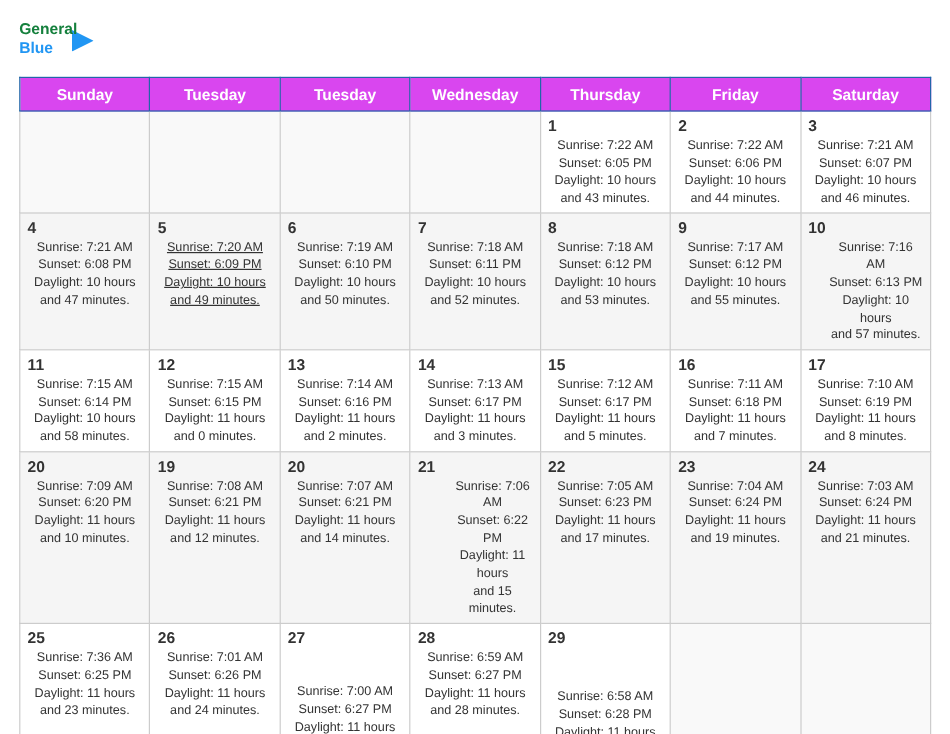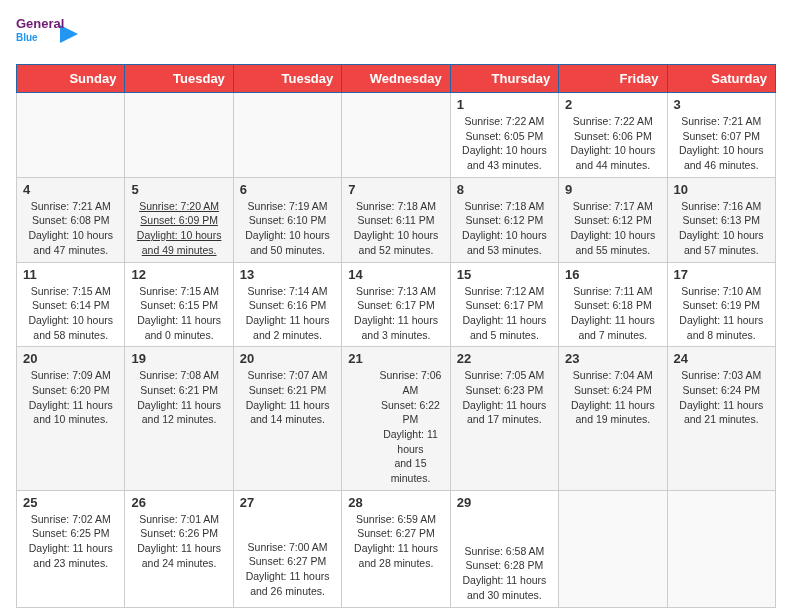--- a/index.html
+++ b/index.html
@@ -33,26 +33,26 @@
       font-size: 16px;
       font-weight: normal;
       color: #555;
     }
     .calendar {
       width: 100%;
       border-collapse: collapse;
       border: 1px solid #ccc;
     }
     .calendar th {
-      background: #ef4444;
+      background: #d946ef;
       color: #fff;
       font-size: 13px;
       font-weight: bold;
       padding: 6px 8px;
-      text-align: right;
+      text-align: center;
       border: 1px solid #2266a8;
     }
     .calendar td {
       vertical-align: top;
       border: 1px solid #ccc;
       padding: 4px 6px;
       width: calc(100% / 7);
       min-height: 90px;
       font-size: 11px;
       color: #333;
@@ -80,22 +80,22 @@
       background: #f9f9f9 !important;
     }
   </style>
 </head>
 <body>
 
 <div class="header">
   <div class="logo">
   <div style="display:flex;align-items:center;gap:2px;">
     <div style="position:relative;width:42px;height:36px;">
-      <div style="font-size:13px;font-weight:bold;color:#701a75;line-height:1.2;">General</div>
-      <div style="font-size:10px;font-weight:bold;color:#2196F3;line-height:1.2;">Blue</div>
+      <div style="font-size:13px;font-weight:bold;color:#15803d;line-height:1.2;">General</div>
+      <div style="font-size:13px;font-weight:bold;color:#2196F3;line-height:1.2;">Blue</div>
     </div>
     <svg width="18" height="18" viewBox="0 0 18 18">
       <polygon points="0,0 18,9 0,18" fill="#2196F3"></polygon>
     </svg>
   </div>
 </div>
   <div class="title-block">
     <h1></h1>
     <h2></h2>
   </div>
@@ -179,21 +179,21 @@
         </td>
         <td>
           <span class="day-number">9</span>
           <div class="cell-content" style="white-space: pre-line;">Sunrise: 7:17 AM
 Sunset: 6:12 PM
 Daylight: 10 hours
 and 55 minutes.</div>
         </td>
         <td>
           <span class="day-number">10</span>
-          <div class="cell-content" style="white-space: pre-line;">Sunrise: 7:16 AM
+          <div class="cell-content" style="white-space: pre-line; margin-left: 17px;">Sunrise: 7:16 AM
 Sunset: 6:13 PM
 Daylight: 10 hours
 and 57 minutes.</div>
         </td>
       </tr>
       <tr>
         <td>
           <span class="day-number">11</span>
           <div class="cell-content" style="white-space: pre-line;">Sunrise: 7:15 AM
 Sunset: 6:14 PM
@@ -290,21 +290,21 @@
           <span class="day-number">24</span>
           <div class="cell-content" style="white-space: pre-line;">Sunrise: 7:03 AM
 Sunset: 6:24 PM
 Daylight: 11 hours
 and 21 minutes.</div>
         </td>
       </tr>
       <tr>
         <td>
           <span class="day-number">25</span>
-          <div class="cell-content" style="white-space: pre-line;">Sunrise: 7:02 AM
+          <div class="cell-content" style="white-space: pre-line;">Sunrise: 7:36 AM
 Sunset: 6:25 PM
 Daylight: 11 hours
 and 23 minutes.</div>
         </td>
         <td>
           <span class="day-number">26</span>
           <div class="cell-content" style="white-space: pre-line;">Sunrise: 7:01 AM
 Sunset: 6:26 PM
 Daylight: 11 hours
 and 24 minutes.</div>

